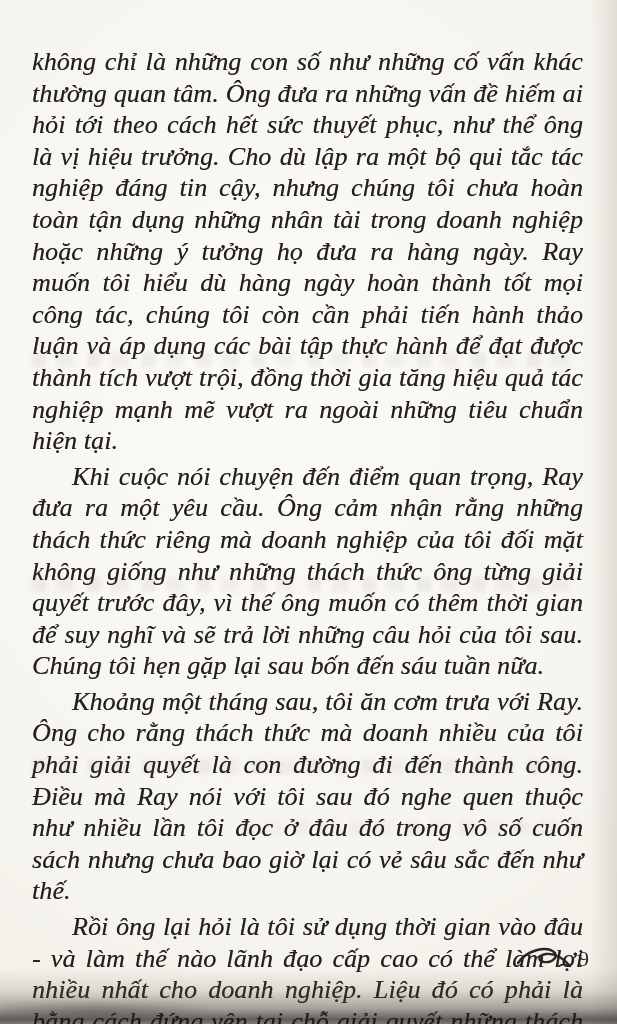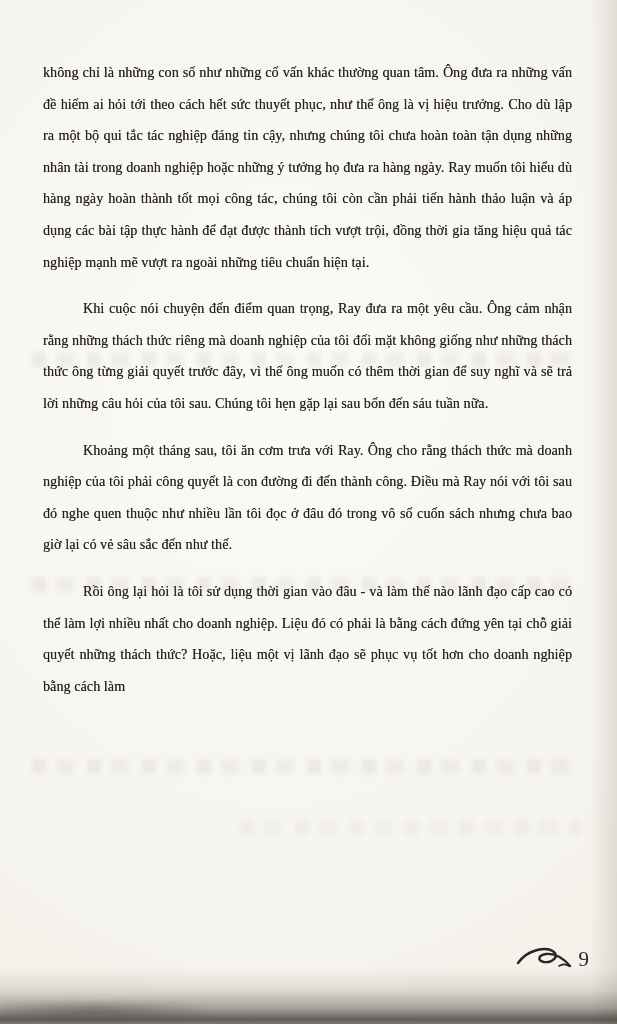--- a/index.html
+++ b/index.html
@@ -17,27 +17,28 @@
     font-family: "Liberation Serif", "DejaVu Serif", serif;
     color: #231f1c;
   }
   .text-block {
     position: absolute;
     left: 28px;
     right: 30px;
     top: 42px;
   }
   .text-block p {
-    margin: 15px;
-    font-size: 14px;
+    margin: 4px;
+    font-size: 26px;
     line-height: 31.6px;
     text-align: justify;
     text-indent: 40px;
     text-shadow: 0.25px 0 0 rgba(35,31,28,0.65);
     letter-spacing: 0.1px;
+    font-style: italic;
   }
   .text-block p.first {
     text-indent: 0;
   }
   
   .ghost {
     position: absolute;
     height: 15px;
     background: repeating-linear-gradient(
       90deg,
@@ -109,21 +110,21 @@
   }
 </style>
 </head>
 <body>
 
 <div class="page">
 
   <div class="text-block">
     <p class="first">không chỉ là những con số như những cố vấn khác thường quan tâm. Ông đưa ra những vấn đề hiếm ai hỏi tới theo cách hết sức thuyết phục, như thể ông là vị hiệu trưởng. Cho dù lập ra một bộ qui tắc tác nghiệp đáng tin cậy, nhưng chúng tôi chưa hoàn toàn tận dụng những nhân tài trong doanh nghiệp hoặc những ý tưởng họ đưa ra hàng ngày. Ray muốn tôi hiểu dù hàng ngày hoàn thành tốt mọi công tác, chúng tôi còn cần phải tiến hành thảo luận và áp dụng các bài tập thực hành để đạt được thành tích vượt trội, đồng thời gia tăng hiệu quả tác nghiệp mạnh mẽ vượt ra ngoài những tiêu chuẩn hiện tại.</p>
     <p>Khi cuộc nói chuyện đến điểm quan trọng, Ray đưa ra một yêu cầu. Ông cảm nhận rằng những thách thức riêng mà doanh nghiệp của tôi đối mặt không giống như những thách thức ông từng giải quyết trước đây, vì thế ông muốn có thêm thời gian để suy nghĩ và sẽ trả lời những câu hỏi của tôi sau. Chúng tôi hẹn gặp lại sau bốn đến sáu tuần nữa.</p>
-    <p>Khoảng một tháng sau, tôi ăn cơm trưa với Ray. Ông cho rằng thách thức mà doanh nghiệp của tôi phải công quyết là con đường đi đến thành công. Điều mà Ray nói với tôi sau đó nghe quen thuộc như nhiều lần tôi đọc ở đâu đó trong vô số cuốn sách nhưng chưa bao giờ lại có vẻ sâu sắc đến như thế.</p>
+    <p>Khoảng một tháng sau, tôi ăn cơm trưa với Ray. Ông cho rằng thách thức mà doanh nhiều của tôi phải giải quyết là con đường đi đến thành công. Điều mà Ray nói với tôi sau đó nghe quen thuộc như nhiều lần tôi đọc ở đâu đó trong vô số cuốn sách nhưng chưa bao giờ lại có vẻ sâu sắc đến như thế.</p>
     <p>Rồi ông lại hỏi là tôi sử dụng thời gian vào đâu - và làm thế nào lãnh đạo cấp cao có thể làm lợi nhiều nhất cho doanh nghiệp. Liệu đó có phải là bằng cách đứng yên tại chỗ giải quyết những thách thức? Hoặc, liệu một vị lãnh đạo sẽ phục vụ tốt hơn cho doanh nghiệp bằng cách làm</p>
   </div>
 
   <div class="ghost g1"></div>
   <div class="ghost g2"></div>
   <div class="ghost g3"></div>
   <div class="ghost g4"></div>
 
   <div class="pageno-row">
     <span>

